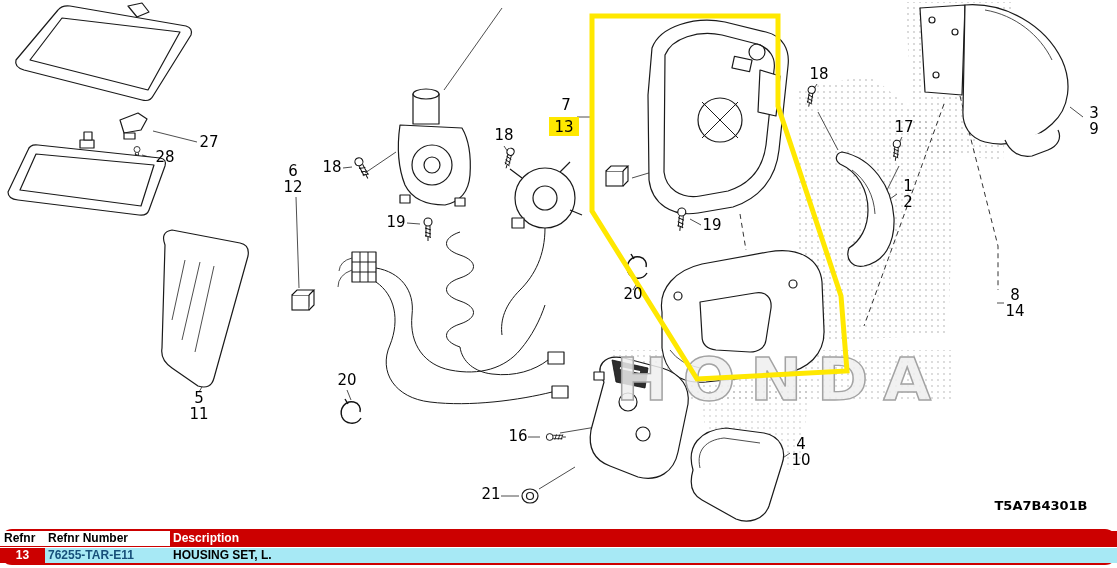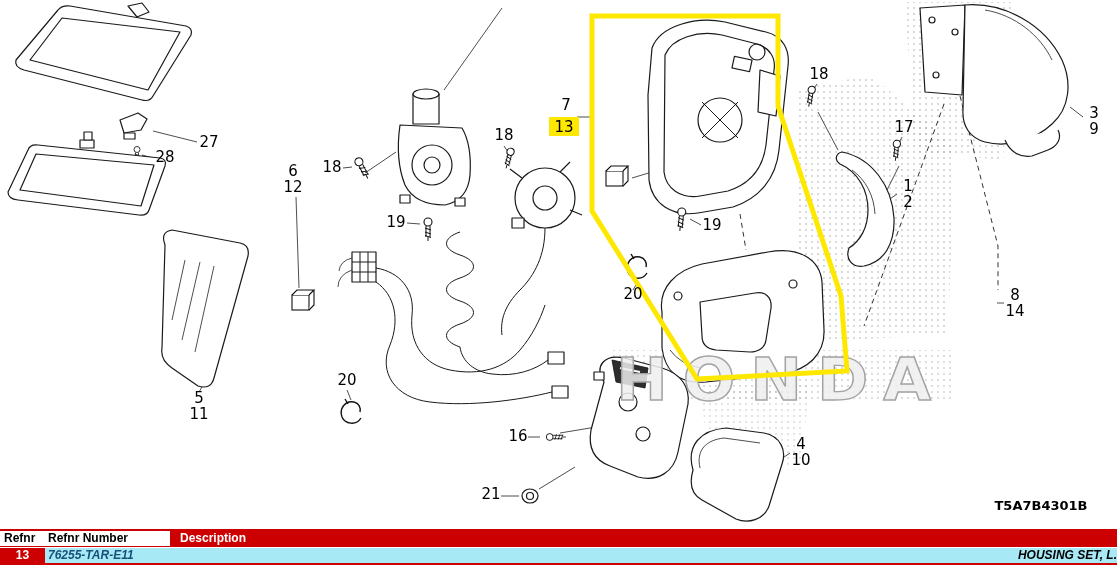--- a/index.html
+++ b/index.html
@@ -17,33 +17,33 @@
   .dk{fill:#2d2d2d;stroke:#111;stroke-width:.8;}
   .lbl{font-family:"DejaVu Sans",sans-serif;font-size:15px;fill:#000;text-anchor:middle;}
   .code{font-family:"DejaVu Sans",sans-serif;font-size:13px;font-weight:bold;fill:#000;text-anchor:middle;}
   .wm{font-family:"DejaVu Sans",sans-serif;font-size:58px;font-weight:bold;
       fill:#efefef;fill-opacity:.85;stroke:#a3a3a3;stroke-width:1.4px;letter-spacing:14px;}
   .hl{fill:none;stroke-width:5;stroke-linejoin:miter;}
 
   
   .parts-table{position:absolute;left:0;top:529px;width:1117px;
                border-top:2px solid #cc0000;border-bottom:2px solid #cc0000;
-               font-size:12px;font-weight:bold;}
+               font-size:12px;font-weight:bold;border-radius:12px;}
   .tbl-row{display:flex;align-items:center;line-height:15px;}
   .tbl-header{height:15px;background:#fff;color:#000;}
   .tbl-data{height:16px;border-top:1px solid #cc0000;}
   .cell{overflow:hidden;white-space:nowrap;}
   .c-ref{width:45px;padding-left:4px;box-sizing:border-box;}
   .c-part{width:125px;padding-left:3px;box-sizing:border-box;}
-  .c-desc{flex:1;padding-left:10px;box-sizing:border-box;}
+  .c-desc{flex:1;padding-left:3px;box-sizing:border-box;}
   .hdr-desc{background:#cc0000;color:#fff;}
   .sel-ref{background:#cc0000;color:#fff;text-align:center;padding-left:0;}
-  .cyan{background:#a7e9f5;font-style:italic;}
+  .cyan{background:#a7e9f5;}
   .part-num{color:#17507a;}
-  .desc-txt{color:#000;text-align:right;}
+  .desc-txt{color:#000;}
 </style>
 </head>
 <body>
 
 <div class="screen">
 
   <div class="diagram-wrap">
   <svg width="1117" height="530" viewBox="0 0 1117 530">
     <defs>
       <pattern id="dots" width="6" height="6" patternUnits="userSpaceOnUse">

